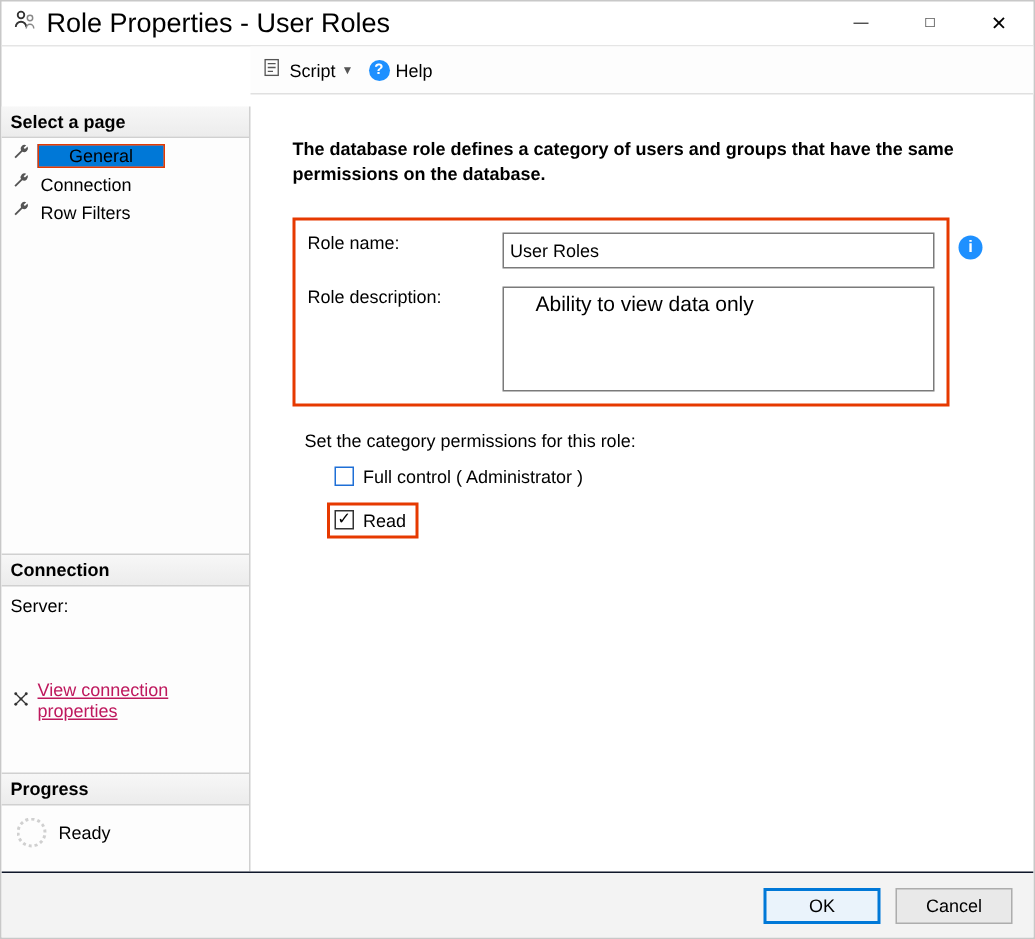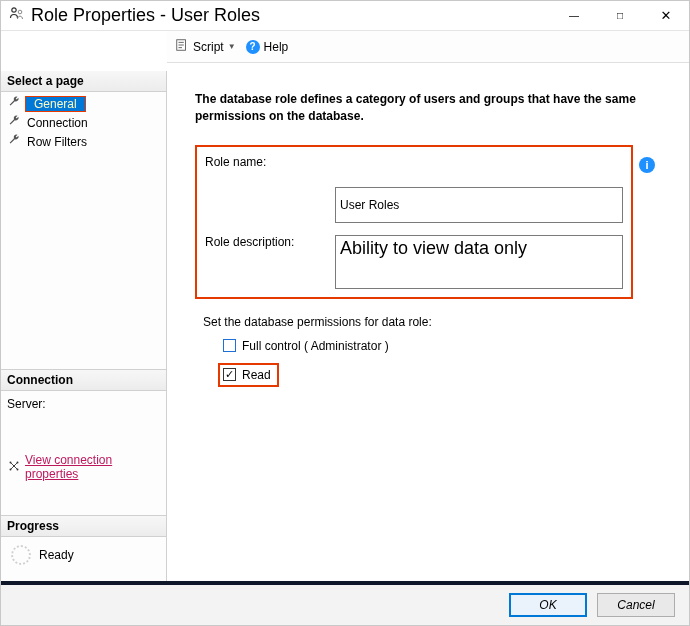--- a/index.html
+++ b/index.html
@@ -60,22 +60,22 @@
     cursor:default;
   }
   .nav-item.selected .nav-label {
     background:#e63900;
     border:1px solid #0078d7;
     outline:1px solid #e63900;
     outline-offset:-1px;
   }
   .nav-item.selected .nav-label-inner {
     background:#0078d7;
-    color:#fef9c3;
-    padding:0 8px;
+    color:#000000;
+    padding:0 20px;
     display:inline-block;
   }
   .nav-item .nav-label { padding:0; }
   .nav-item:not(.selected) .nav-label-inner { padding:0 2px; }
   .wrench {
     display:inline-block;
   }
   .conn-body { padding:6px 6px 4px 6px; flex:0 0 auto; height:60px;}
   .conn-link-wrap {
     display:flex; align-items:center; gap:4px;
@@ -122,30 +122,30 @@
     margin-bottom:16px;
     position:relative;
   }
   .form-grid .info-i {
     position:absolute; right:-24px; top:10px;
     width:16px; height:16px; border-radius:50%;
     background:#1e90ff; color:#fff; font-size:11px; font-weight:bold;
     display:flex; align-items:center; justify-content:center;
   }
   .text-input {
-    width:100%; height:36px;
+    width:100%; height:24px;
     border:1px solid #7a7a7a;
     padding:1px 4px;
-    font-family:inherit; font-size:12px;margin-top:32px;
+    font-family:inherit; font-size:12px;
   }
   .textarea {
-    width:100%; height:54px;
+    width:100%; height:70px;
     border:1px solid #7a7a7a;
-    padding:2px 4px;
-    font-family:inherit; font-size:18px;
+    padding:2px 21px;
+    font-family:inherit; font-size:14px;
     resize:none;
   }
   .perm-label { margin:4px 0 10px 8px; }
   .perm-list { padding-left:28px; }
   .perm-row { display:flex; gap:6px; margin-bottom:10px; }
   .cb {
     width:13px; height:13px; border:1px solid #333;
     display:inline-flex; align-items:center; justify-content:center;
     background:#fff;
     font-size:11px; line-height:1;
@@ -155,25 +155,24 @@
   .perm-row.highlight {
     border:2px solid #e63900;
     padding:3px 6px 3px 3px;
     margin-left:-5px;
     width:max-content;
   }
   
   .footer {
     position:absolute; left:0; right:0; bottom:0;
     height:44px;
-    border-top:4px solid #0f172a;
+    border-top:1px solid #0f172a;
     display:flex; align-items:center; justify-content:flex-end;
     gap:10px; padding:0 14px;
     background:#f3f3f3;
-    font-style:italic;
   }
   .btn {
     min-width:78px; height:24px;
     border:1px solid #adadad;
     background:#e9e9e9;
     display:flex; align-items:center; justify-content:center;
     font-size:12px;
     cursor:default;
   }
   .btn.primary { border:2px solid #0078d7; background:#eaf3fb; }
@@ -283,21 +282,21 @@
       <div style="position:relative; margin-right:28px;">
         <div class="form-grid">
           <div>Role name:</div>
           <input class="text-input" type="text" value="User Roles" style="">
           <div>Role description:</div>
           <textarea class="textarea" style="">Ability to view data only</textarea>
           <span class="info-i">i</span>
         </div>
       </div>
 
-      <div class="perm-label">Set the database permissions for data role:</div>
+      <div class="perm-label">Set the category permissions for this role:</div>
       <div class="perm-list">
         <div class="perm-row">
           <span class="cb blue"></span>
           <span>Full control ( Administrator )</span>
         </div>
         <div class="perm-row highlight">
           <span class="cb checked"></span>
           <span>Read</span>
         </div>
       </div>

